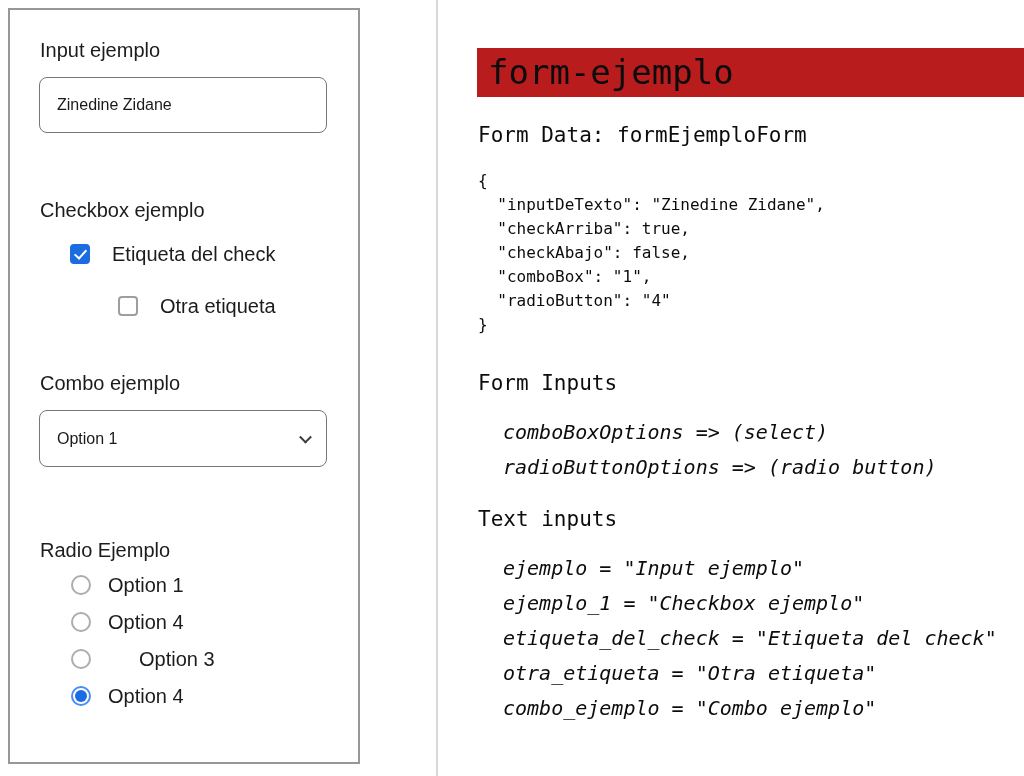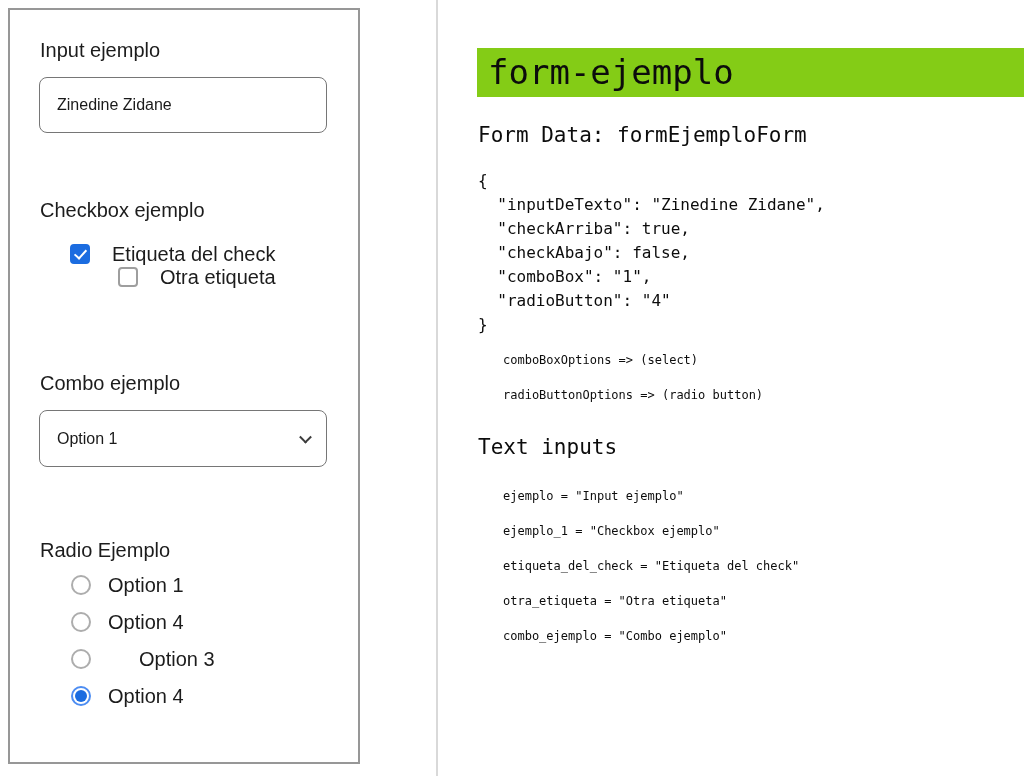--- a/index.html
+++ b/index.html
@@ -36,21 +36,21 @@
     font-size: 16px; color: #1a1a1a; background: #fff; outline: none;
   }
 
   .option-row {
     position: absolute; display: flex; align-items: center;
     height: 28px; font-size: 20px; color: #1c1c1c;
     cursor: default; white-space: nowrap;
   }
   .check-row { left: 60px; gap: 22px; }
   .check-row-1 { top: 230px; }
-  .check-row-2 { top: 253px; padding-left: 48px; }
+  .check-row-2 { top: 282px; padding-left: 48px; }
   .radio-row { left: 61px; gap: 17px; }
   .radio-row-1 { top: 561px; }
   .radio-row-2 { top: 598px; }
   .radio-row-3 { top: 635px; gap: 48px; }
   .radio-row-4 { top: 672px; }
 
   .checkbox {
     width: 20px; height: 20px; flex: 0 0 20px;
     border: 2px solid #9e9e9e; border-radius: 4px; background: #fff;
   }
@@ -98,37 +98,37 @@
 
   
   .docs {
     position: absolute; left: 477px; top: 0; right: 0; bottom: 0;
     font-family: "DejaVu Sans Mono", "Liberation Mono", monospace;
     color: #0c0c0c; overflow: hidden;
   }
   .docs h1 {
     margin-top: 48px; padding: 4px 12px 4px 11px;
     font-size: 34px; line-height: 41px; font-weight: 400;
-    background: #84cc16; white-space: nowrap;
+    background: #b91c1c; white-space: nowrap;
   }
   .docs h3 {
     margin: 28px 0 0 1px;
     font-size: 21px; line-height: 25px; font-weight: 400;
     white-space: nowrap;
   }
   .docs h3.mt-form-data   { margin-top: 26px; }
   .docs h3.mt-form-inputs { margin-top: 34px; }
   .docs pre {
     margin: 21px 0 0 1px;
     font-family: inherit; font-size: 16px; line-height: 24px;
     white-space: pre;
   }
   .docs p {
     margin: 11px 0 0 26px;
-    font-size: 12px; line-height: 24px; white-space: nowrap;
+    font-size: 20px; line-height: 24px; white-space: nowrap; font-style: italic;
   }
   .docs h3 + p { margin-top: 24px; }
 </style>
 </head>
 <body>
 
 <div class="form-panel">
 
   <div class="field-label lbl-input">Input ejemplo</div>
   <input class="text-input" type="text" value="Zinedine Zidane" style="">
@@ -187,20 +187,21 @@
   <h3 class="mt-form-data">Form Data: formEjemploForm</h3>
 
   <pre>{
   "inputDeTexto": "Zinedine Zidane",
   "checkArriba": true,
   "checkAbajo": false,
   "comboBox": "1",
   "radioButton": "4"
 }</pre>
 
+  <h3 class="mt-form-inputs">Form Inputs</h3>
 
   <p>comboBoxOptions =&gt; (select)</p>
   <p>radioButtonOptions =&gt; (radio button)</p>
 
   <h3>Text inputs</h3>
 
   <p>ejemplo = "Input ejemplo"</p>
   <p>ejemplo_1 = "Checkbox ejemplo"</p>
   <p>etiqueta_del_check = "Etiqueta del check"</p>
   <p>otra_etiqueta = "Otra etiqueta"</p>

